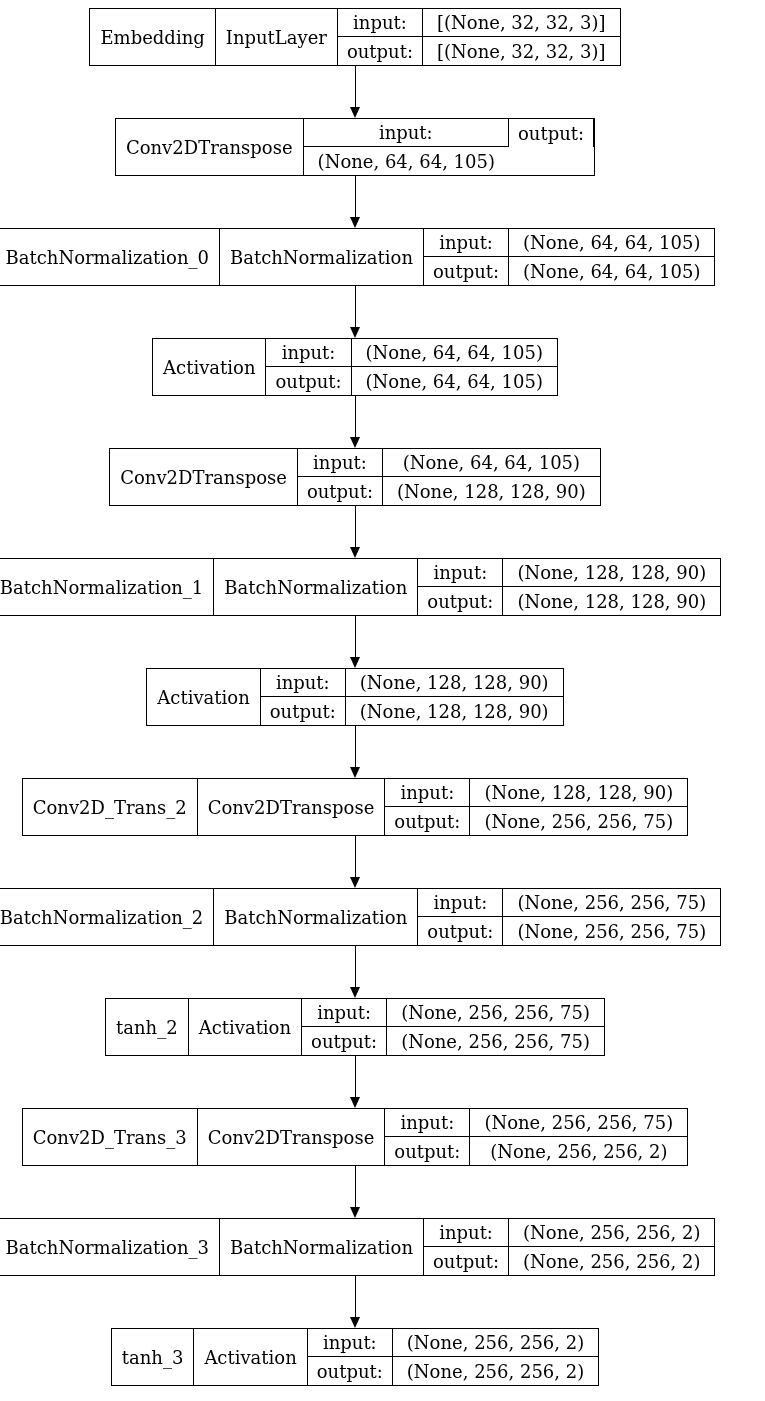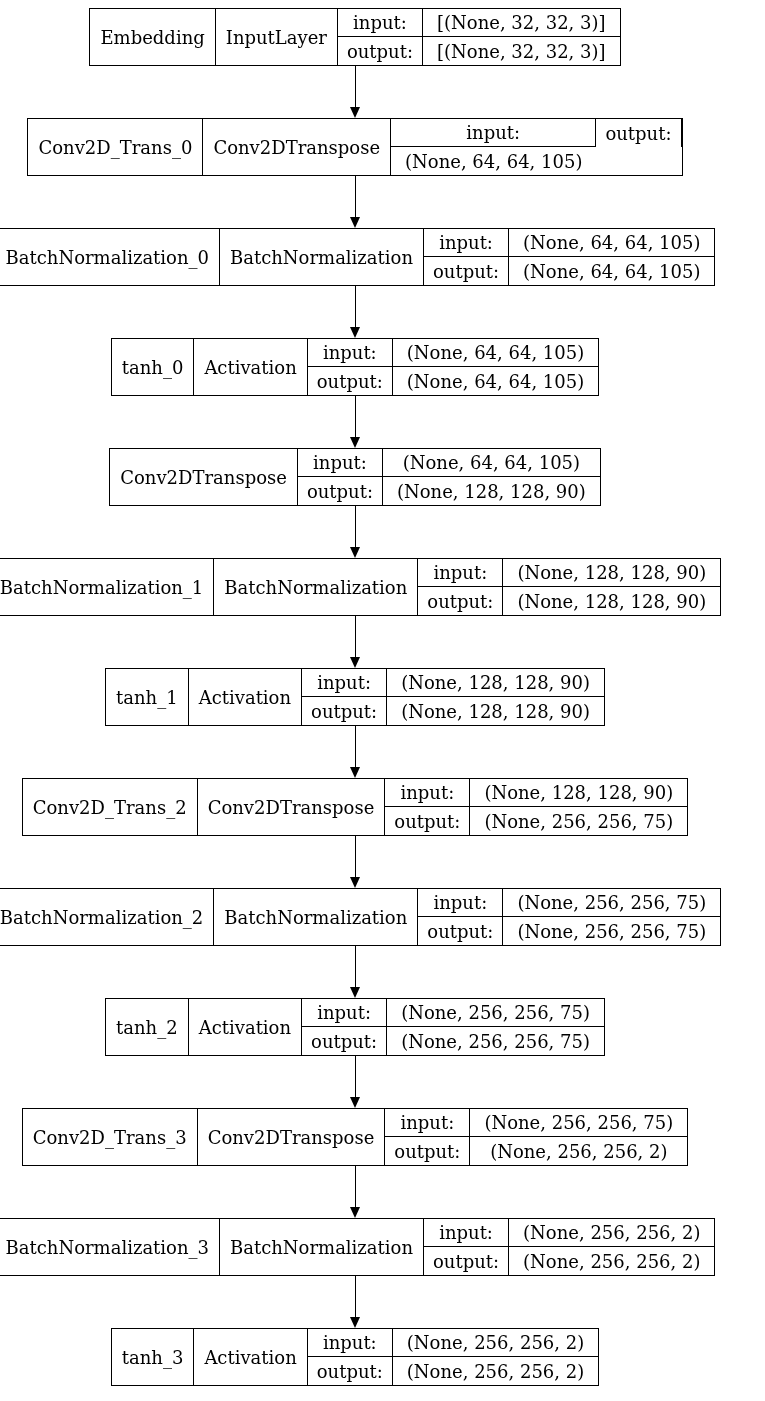--- a/index.html
+++ b/index.html
@@ -90,21 +90,20 @@
       <div class="cell io-value">[(None, 32, 32, 3)]</div>
     </div>
   </div>
 
   <div class="arrow">
     <div class="arrow-shaft"></div>
     <div class="arrow-head"></div>
   </div>
 
   <div class="node">
-    <div class="cell name-cell">Conv2D_Trans_0</div>
     <div class="cell type-cell">Conv2DTranspose</div>
     <div class="io">
       <div class="cell io-label io-top">input:</div>
       <div class="cell io-label">output:</div>
       <div class="cell io-value">(None, 64, 64, 105)</div>
     </div>
   </div>
 
   <div class="arrow">
     <div class="arrow-shaft"></div>
@@ -121,21 +120,20 @@
       <div class="cell io-value">(None, 64, 64, 105)</div>
     </div>
   </div>
 
   <div class="arrow">
     <div class="arrow-shaft"></div>
     <div class="arrow-head"></div>
   </div>
 
   <div class="node">
-    <div class="cell name-cell">tanh_0</div>
     <div class="cell type-cell">Activation</div>
     <div class="io">
       <div class="cell io-label io-top">input:</div>
       <div class="cell io-value io-top">(None, 64, 64, 105)</div>
       <div class="cell io-label">output:</div>
       <div class="cell io-value">(None, 64, 64, 105)</div>
     </div>
   </div>
 
   <div class="arrow">
@@ -168,21 +166,20 @@
       <div class="cell io-value">(None, 128, 128, 90)</div>
     </div>
   </div>
 
   <div class="arrow">
     <div class="arrow-shaft"></div>
     <div class="arrow-head"></div>
   </div>
 
   <div class="node">
-    <div class="cell name-cell">tanh_1</div>
     <div class="cell type-cell">Activation</div>
     <div class="io">
       <div class="cell io-label io-top">input:</div>
       <div class="cell io-value io-top">(None, 128, 128, 90)</div>
       <div class="cell io-label">output:</div>
       <div class="cell io-value">(None, 128, 128, 90)</div>
     </div>
   </div>
 
   <div class="arrow">

